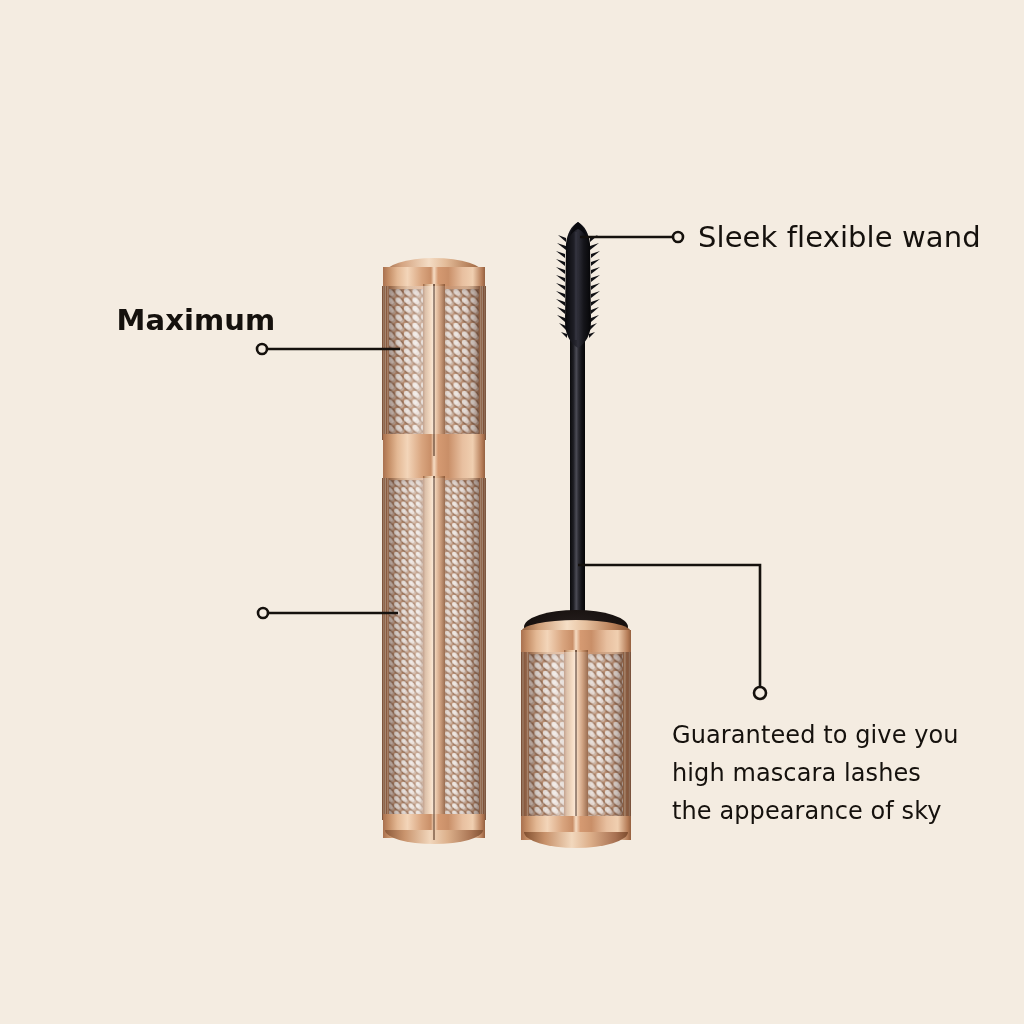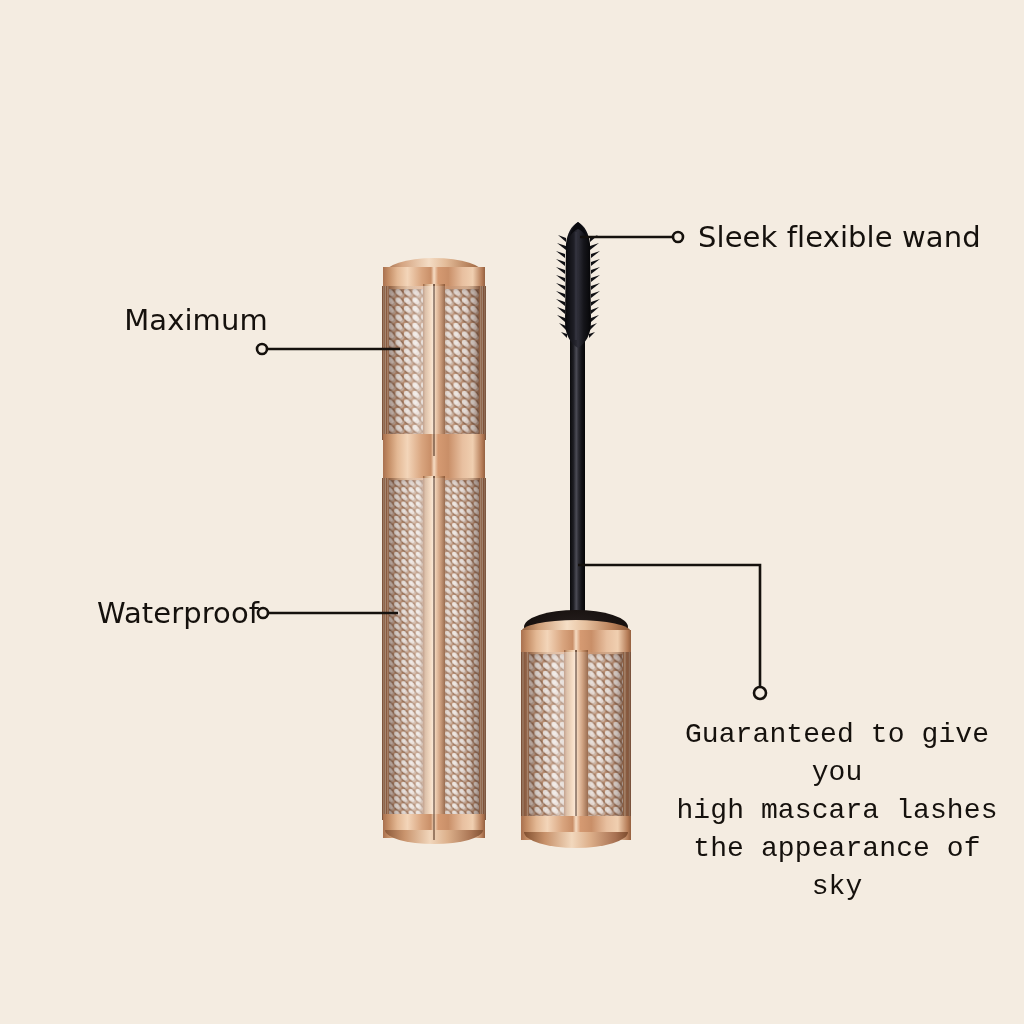--- a/index.html
+++ b/index.html
@@ -39,36 +39,35 @@
     line-height: 36px;
   }
   #label-max {
     left: 76px;
     top: 292px;
     font-size: 29px;
     line-height: 56px;
     width: 240px;
     text-align: center;
   }
-  #label-max .l1 { display: block; }
+  #label-max .l1 { display: block; font-weight: bold; }
   #label-max .l2 { display: block; }
   #label-waterproof {
     left: 97px;
     top: 595px;
     font-size: 29px;
     line-height: 36px;
   }
   #label-guarantee {
     left: 672px;
     top: 716px;
     width: 330px;
-    font-size: 28px;
+    font-size: 24px;
     line-height: 38px;
-    text-align: center;
-    font-family: Liberation Mono, monospace;
+    text-align: left;
   }
   #label-guarantee span { display: block; }
 
   
   #connectors {
     position: absolute;
     left: 0; top: 0;
     width: 1024px;
     height: 1024px;
   }
@@ -413,23 +412,20 @@
   </svg>
 
   <div id="label-wand" class="callout">
     <span>Sleek flexible wand</span>
   </div>
 
   <div id="label-max" class="callout">
     <span class="l1">Maximum</span>
   </div>
 
-  <div id="label-waterproof" class="callout">
-    <span>Waterproof</span>
-  </div>
 
   <div id="label-guarantee" class="callout wrap">
     <span>Guaranteed to give you</span>
     <span>high mascara lashes</span>
     <span>the appearance of sky</span>
   </div>
 
 </div>
 
 </body></html>

